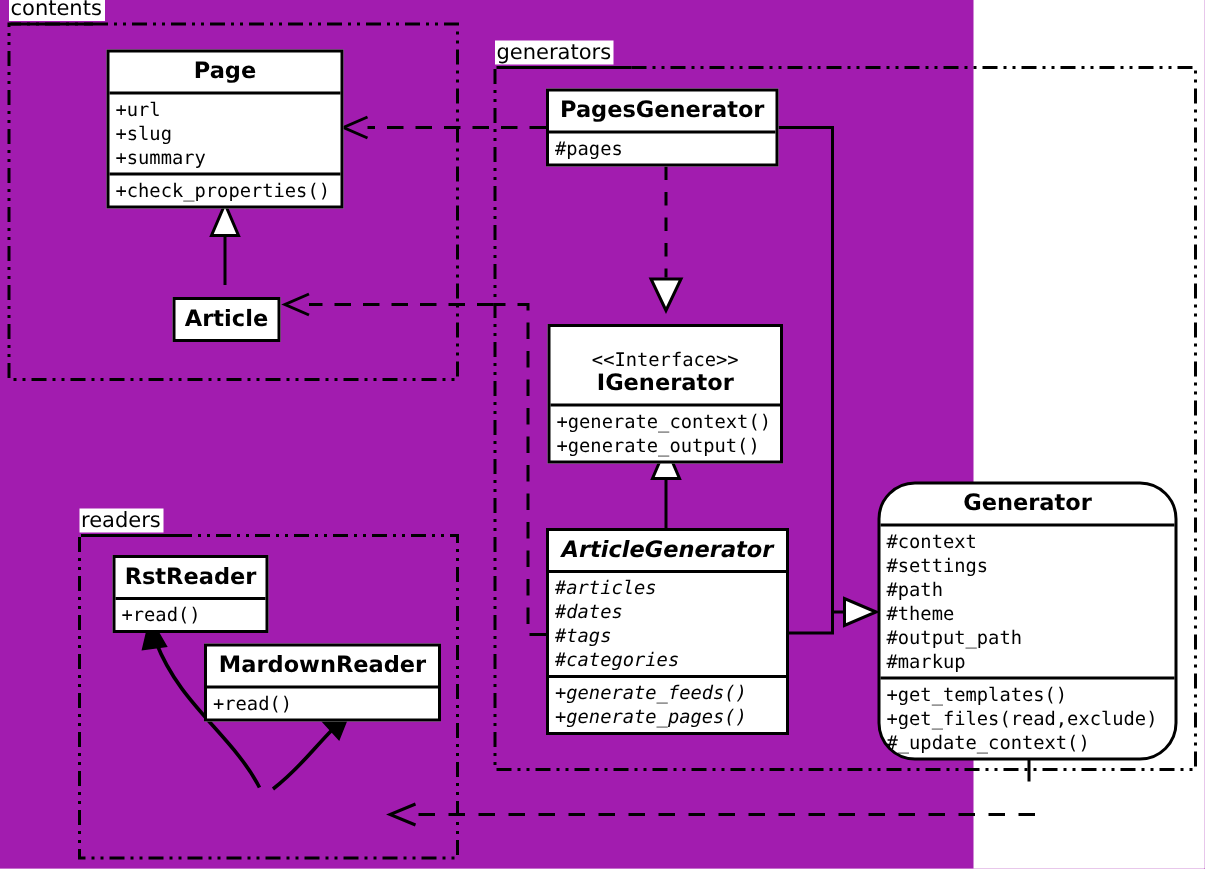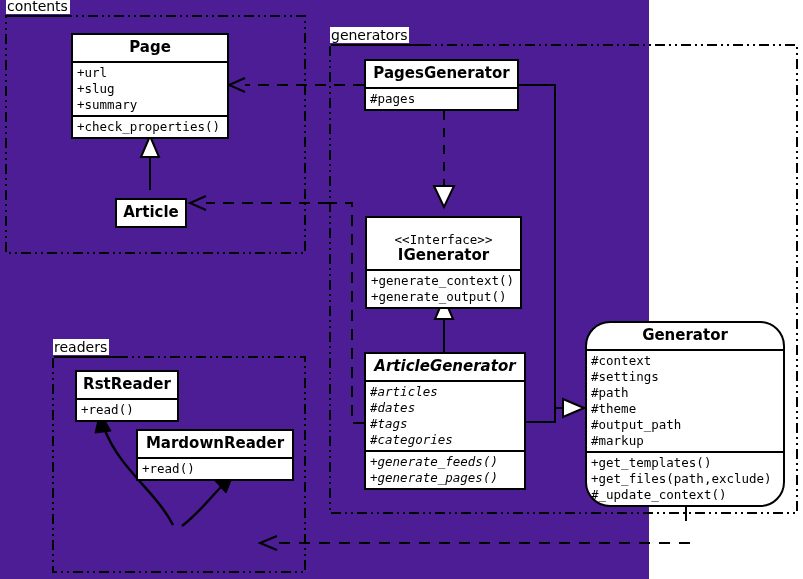--- a/index.html
+++ b/index.html
@@ -10,21 +10,21 @@
   body {
     font-family: "DejaVu Sans", sans-serif;
     width: 803px;
     height: 579px;
     overflow: hidden;
   }
   #canvas {
     position: relative;
     width: 649px;
     height: 579px;
-    background: #4c1d95;
+    background: #a21caf;
   }
   #svg-layer {
     position: absolute;
     left: 0;
     top: 0;
     width: 803px;
     height: 579px;
   }
 
   
@@ -220,21 +220,21 @@
     <div class="uml-compartment">
       <div class="member">#context</div>
       <div class="member">#settings</div>
       <div class="member">#path</div>
       <div class="member">#theme</div>
       <div class="member">#output_path</div>
       <div class="member">#markup</div>
     </div>
     <div class="uml-compartment">
       <div class="member">+get_templates()</div>
-      <div class="member">+get_files(path,exclude)</div>
+      <div class="member">+get_files(read,exclude)</div>
       <div class="member">#_update_context()</div>
     </div>
   </div>
 
   <div class="uml-class" style="left:75px; top:370px; width:104px;">
     <div class="uml-title">RstReader</div>
     <div class="uml-compartment">
       <div class="member">+read()</div>
     </div>
   </div>

